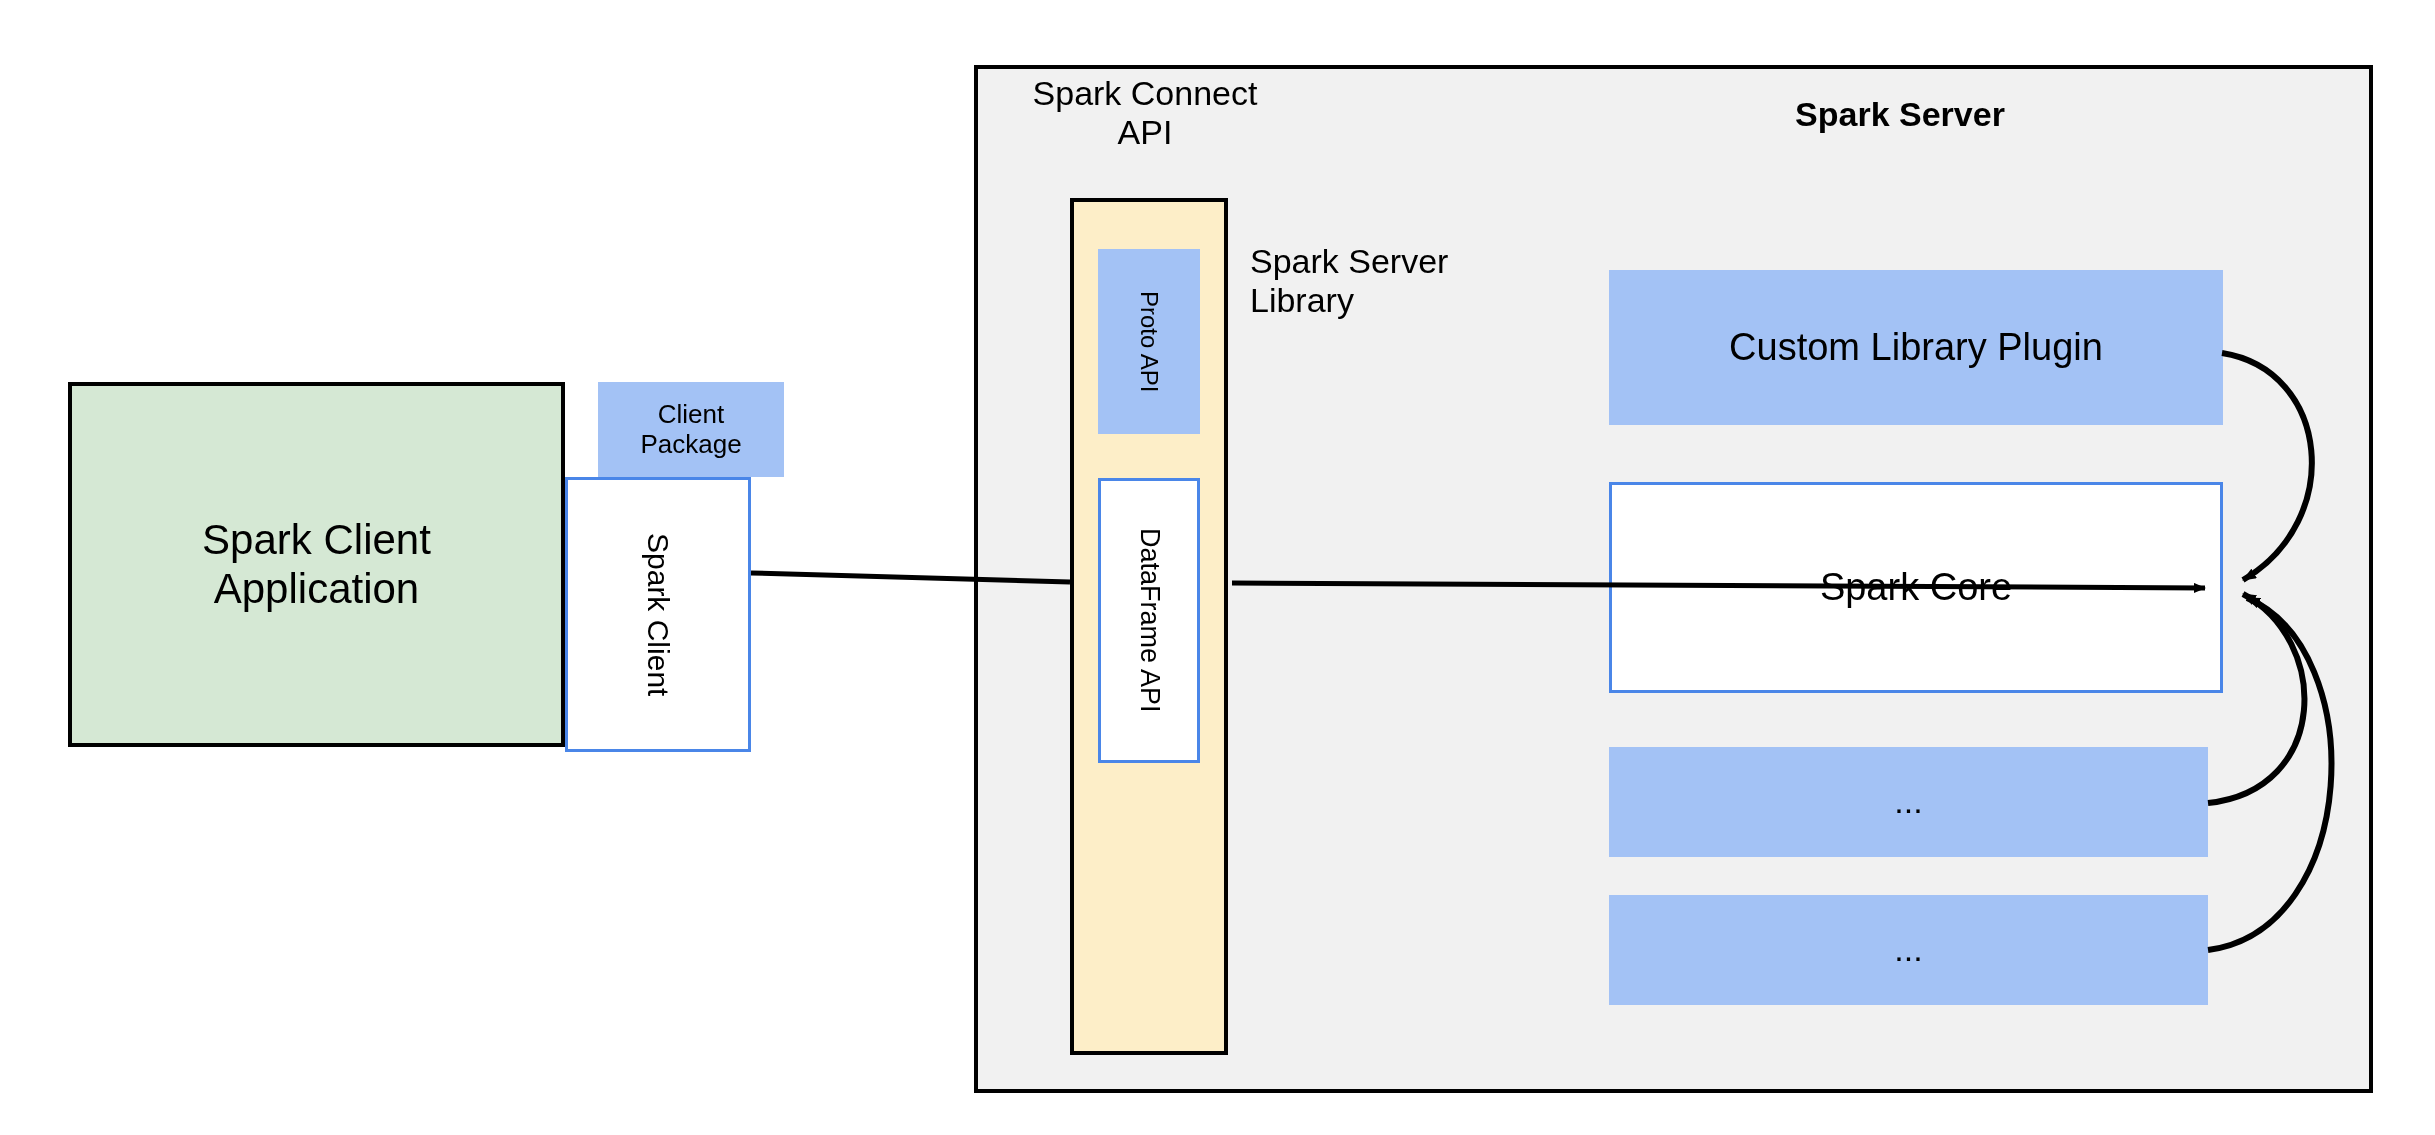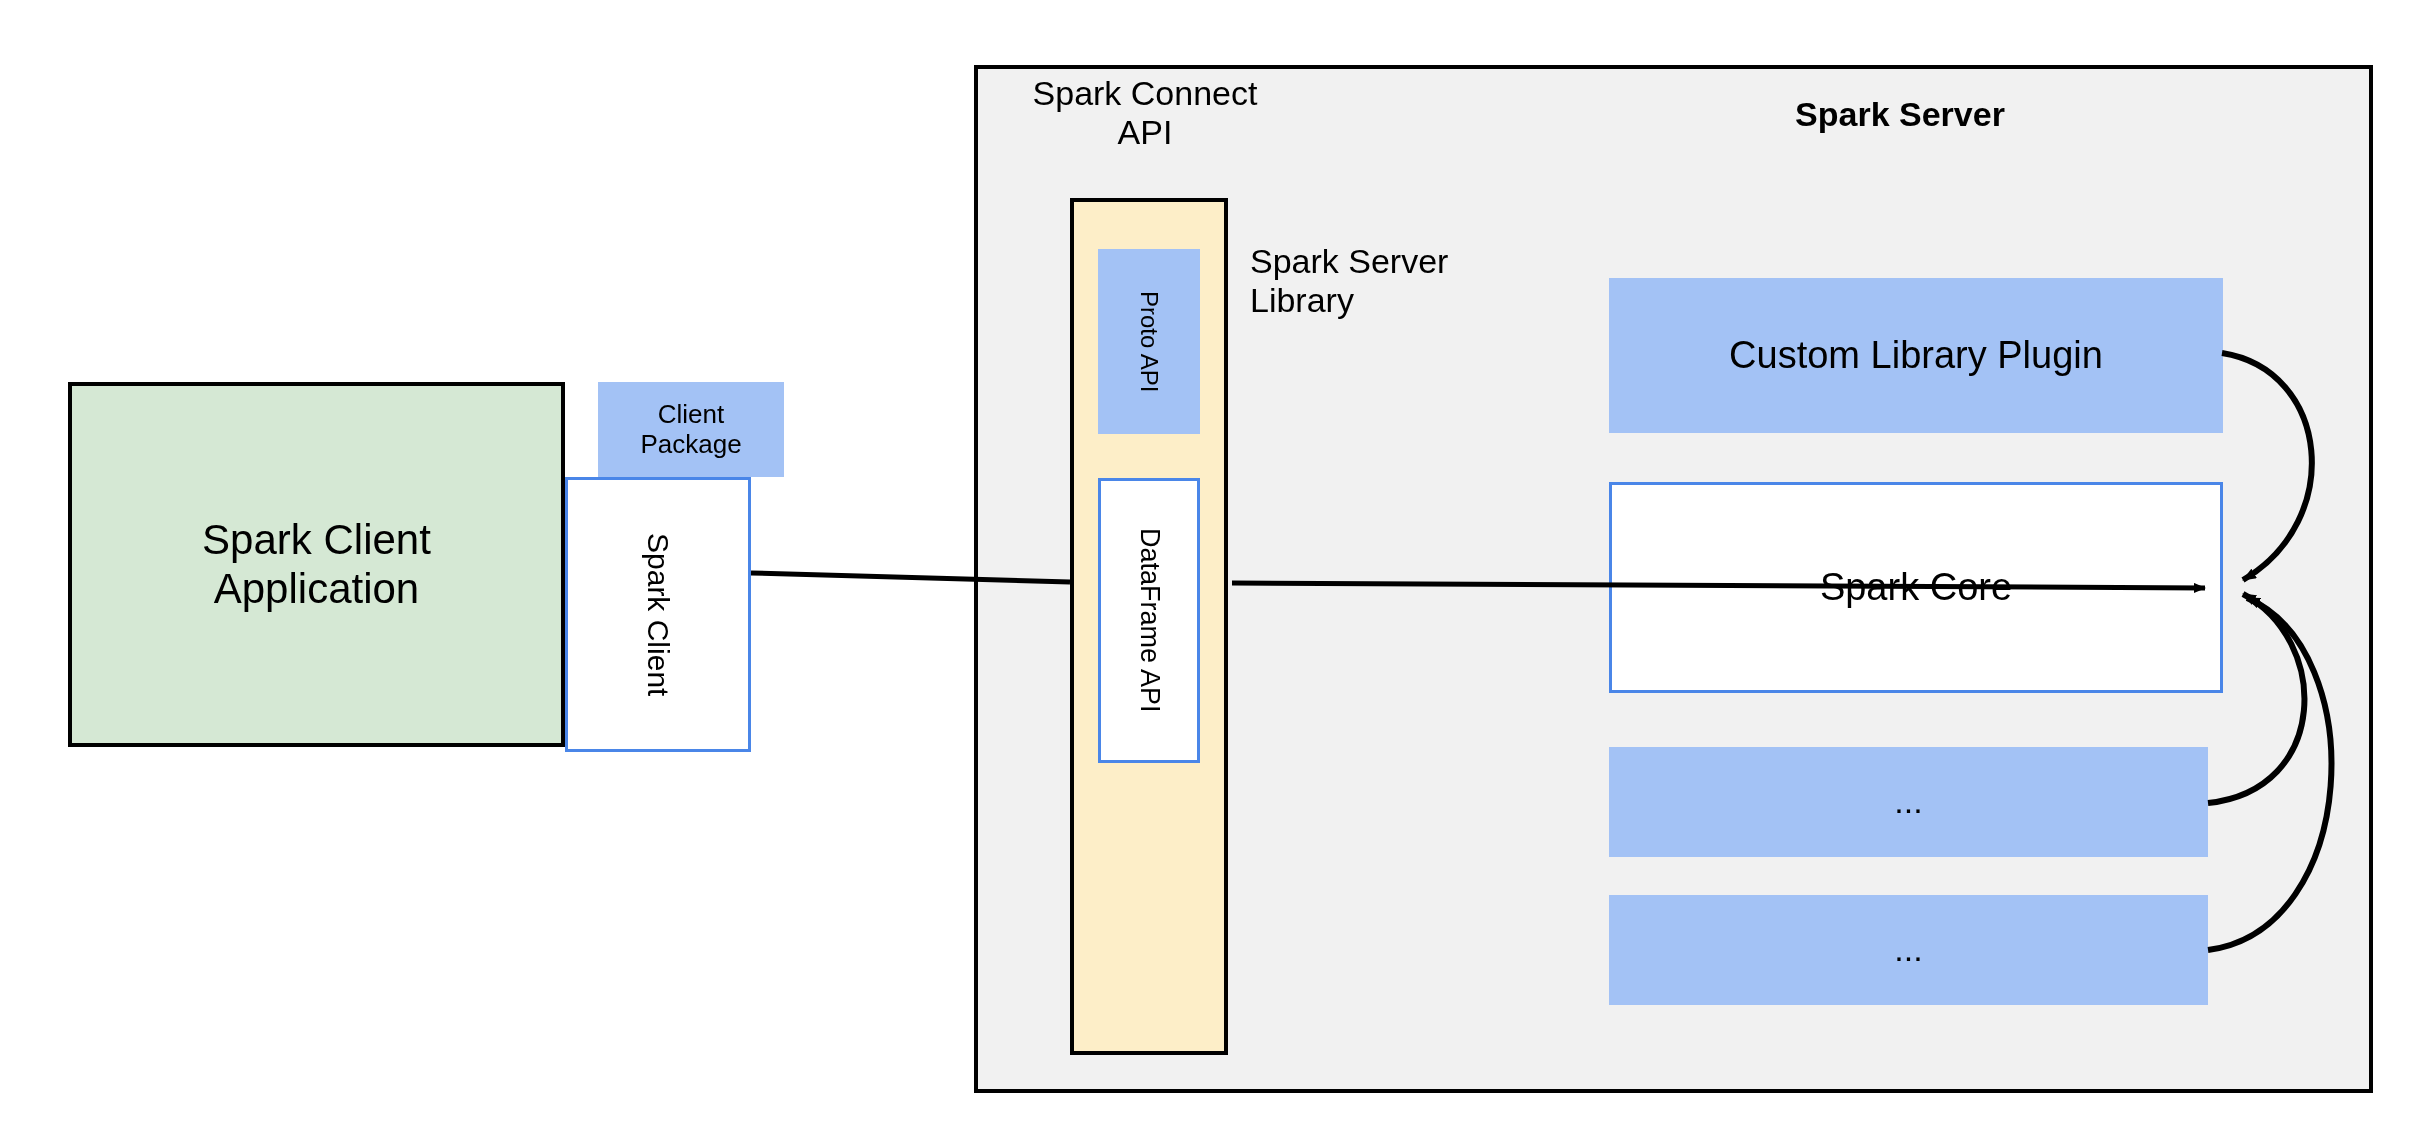--- a/index.html
+++ b/index.html
@@ -147,21 +147,21 @@
   #dataframe-api-label {
     writing-mode: vertical-rl;
     text-orientation: mixed;
     font-size: 27px;
     white-space: nowrap;
   }
 
   
   #custom-library-plugin-box {
     left: 1609px;
-    top: 278px;
+    top: 270px;
     width: 614px;
     height: 155px;
     background: #a3c2f5;
     font-size: 38px;
   }
 
   #spark-core-box {
     left: 1609px;
     top: 482px;
     width: 614px;

